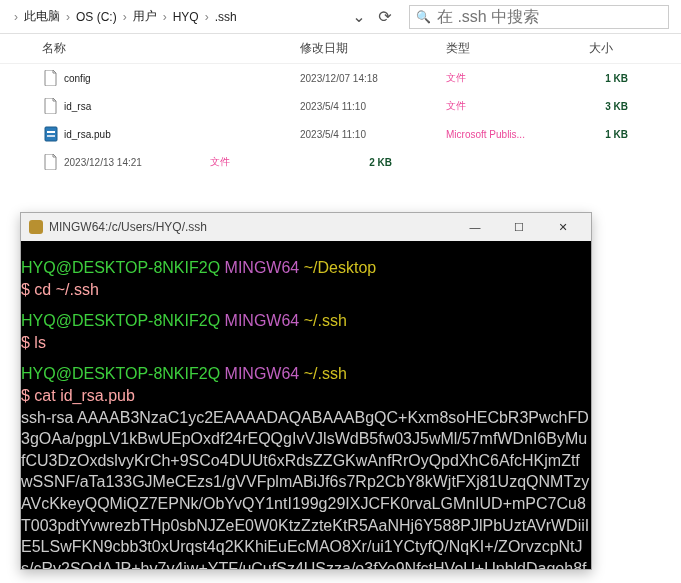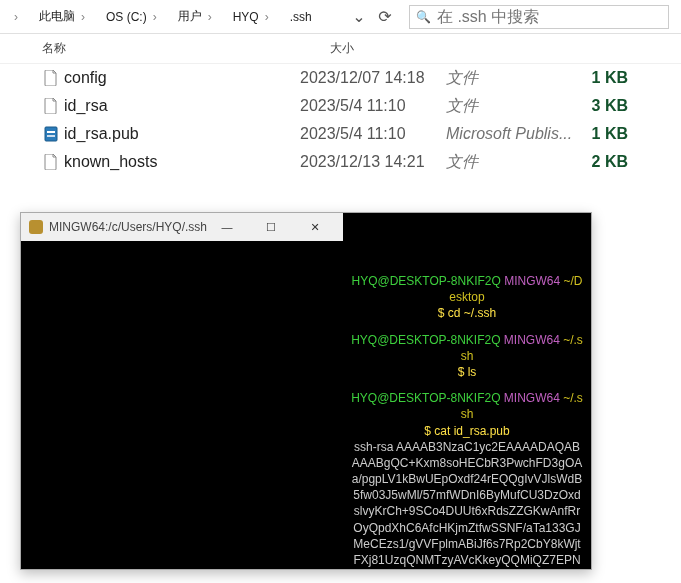--- a/index.html
+++ b/index.html
@@ -1,57 +1,57 @@
 <!DOCTYPE html>
 <html><head>
 <meta charset="utf-8">
 <style>
   * { margin: 0; padding: 0; box-sizing: border-box; font-family: "Microsoft YaHei", "Segoe UI", sans-serif; }
   body { width: 681px; height: 583px; background: #fff; overflow: hidden; position: relative; }
   
   .topbar { height: 34px; display: flex; align-items: center; border-bottom: 1px solid #e0e0e0; padding: 0 4px; }
   .breadcrumb { flex: 1; display: flex; align-items: center; font-size: 12px; color: #222; padding-left: 8px; }
-  .crumb { padding: 0 4px; margin-left: 15px; }
+  .crumb { padding: 0 4px; }
   .chev { color: #888; padding: 0 2px; }
   .top-icons { display: flex; gap: 10px; padding: 0 8px; }
   .top-icon { width: 16px; height: 16px; display: flex; align-items: center; justify-content: center; color: #555; cursor: pointer; }
   .searchbox { width: 260px; height: 24px; border: 1px solid #ccc; margin-left: 8px; margin-right: 8px; display: flex; align-items: center; font-size: 12px; color: #888; }
   .searchbox .si { padding: 0 6px; color: #666; }
   .searchbox input { border: none; outline: none; font-size: 16px; flex: 1; background: transparent; }
 
   .headers { display: flex; height: 30px; align-items: center; font-size: 12px; color: #444; border-bottom: 1px solid #f0f0f0; padding-left: 42px; }
   .col-name { width: 258px; }
   .col-date { width: 146px; }
   .col-type { width: 128px; }
-  .col-size { width: 70px; text-align: right; padding-right: 16px; }
+  .col-size { width: 70px; text-align: center; padding-right: 16px; }
 
   .files { }
-  .row { display: flex; height: 28px; align-items: center; font-size: 16px; color: #222; padding-left: 42px; }
+  .row { display: flex; height: 28px; align-items: center; font-size: 10px; color: #222; padding-left: 42px; }
   .row .icon { width: 18px; height: 18px; margin-right: 4px; display: flex; align-items: center; justify-content: center; }
   .row .name { width: 236px; }
   .row .date { width: 146px; color: #555; }
-  .row .type { width: 128px; color: #737373; font-style: italic; }
+  .row .type { width: 128px; color: #ec4899; }
   .row .size { width: 70px; text-align: right; color: #14532d; padding-right: 16px; font-weight: bold; }
   .file-svg { width: 14px; height: 16px; }
   
   .terminal {
     position: absolute; left: 20px; top: 212px; width: 572px; height: 358px;
     background: #000; border: 1px solid #aaa; box-shadow: 0 4px 12px rgba(0,0,0,0.25);
-    display: flex; flex-direction: row; text-align: center;
+    display: flex; flex-direction: column;
   }
   .term-titlebar { height: 28px; background: #f0f0f0; display: flex; align-items: center; padding: 0 8px; font-size: 12px; color: #444; }
   .term-icon { width: 14px; height: 14px; border-radius: 3px; background: #b89030; margin-right: 6px; }
   .term-title { flex: 1; }
   .term-controls { display: flex; gap: 4px; }
   .term-btn { width: 40px; height: 24px; display: flex; align-items: center; justify-content: center; color: #333; cursor: pointer; font-size: 11px; }
-  .term-body { flex: 1; padding: 6px 8px; font-family: "Consolas", monospace; font-size: 12px; color: #ccc; overflow: hidden; line-height: 1.35; word-break: break-all; margin-top: 44px; }
+  .term-body { flex: 1; padding: 6px 0; font-family: "Consolas", monospace; font-size: 16px; color: #ccc; overflow: hidden; line-height: 1.35; word-break: break-all; }
   .pr-user { color: #3dcf3d; }
   .pr-env  { color: #c060c0; }
   .pr-path { color: #d0c020; }
-  .cmd     { color: #fde047; }
+  .cmd     { color: #fca5a5; }
   .key     { color: #ccc; }
   .cursor  { display:inline-block; width: 7px; height: 14px; background: #ccc; vertical-align: text-bottom; }
   .spacer  { height: 10px; }
 </style>
 </head>
 <body>
 
 <div class="topbar">
   <div class="breadcrumb">
     <span class="chev">›</span>
@@ -70,20 +70,22 @@
     <span class="top-icon">⟳</span>
   </div>
   <div class="searchbox">
     <span class="si">🔍</span>
     <input type="text" placeholder="在 .ssh 中搜索" style="">
   </div>
 </div>
 
 <div class="headers">
   <div class="col-name">名称</div>
+  <div class="col-date">修改日期</div>
+  <div class="col-type">类型</div>
   <div class="col-size">大小</div>
 </div>
 
 <div class="files" id="files">
     <div class="row">
       <span class="icon">
         <svg class="file-svg" viewBox="0 0 14 16">
           <path d="M2 0h7l3 3v12a1 1 0 0 1-1 1H2a1 1 0 0 1-1-1V1a1 1 0 0 1 1-1z" fill="#fff" stroke="#888"></path>
           <path d="M9 0v3h3" fill="none" stroke="#888"></path>
         </svg>
@@ -118,21 +120,20 @@
       <span class="type">Microsoft Publis...</span>
       <span class="size">1 KB</span>
     </div>
     <div class="row">
       <span class="icon">
         <svg class="file-svg" viewBox="0 0 14 16">
           <path d="M2 0h7l3 3v12a1 1 0 0 1-1 1H2a1 1 0 0 1-1-1V1a1 1 0 0 1 1-1z" fill="#fff" stroke="#888"></path>
           <path d="M9 0v3h3" fill="none" stroke="#888"></path>
         </svg>
       </span>
-      <span class="name">known_hosts</span>
       <span class="date">2023/12/13 14:21</span>
       <span class="type">文件</span>
       <span class="size">2 KB</span>
     </div>
   </div>
 
 <div class="terminal">
   <div class="term-titlebar">
     <div class="term-icon"></div>
     <div class="term-title">MINGW64:/c/Users/HYQ/.ssh</div>

